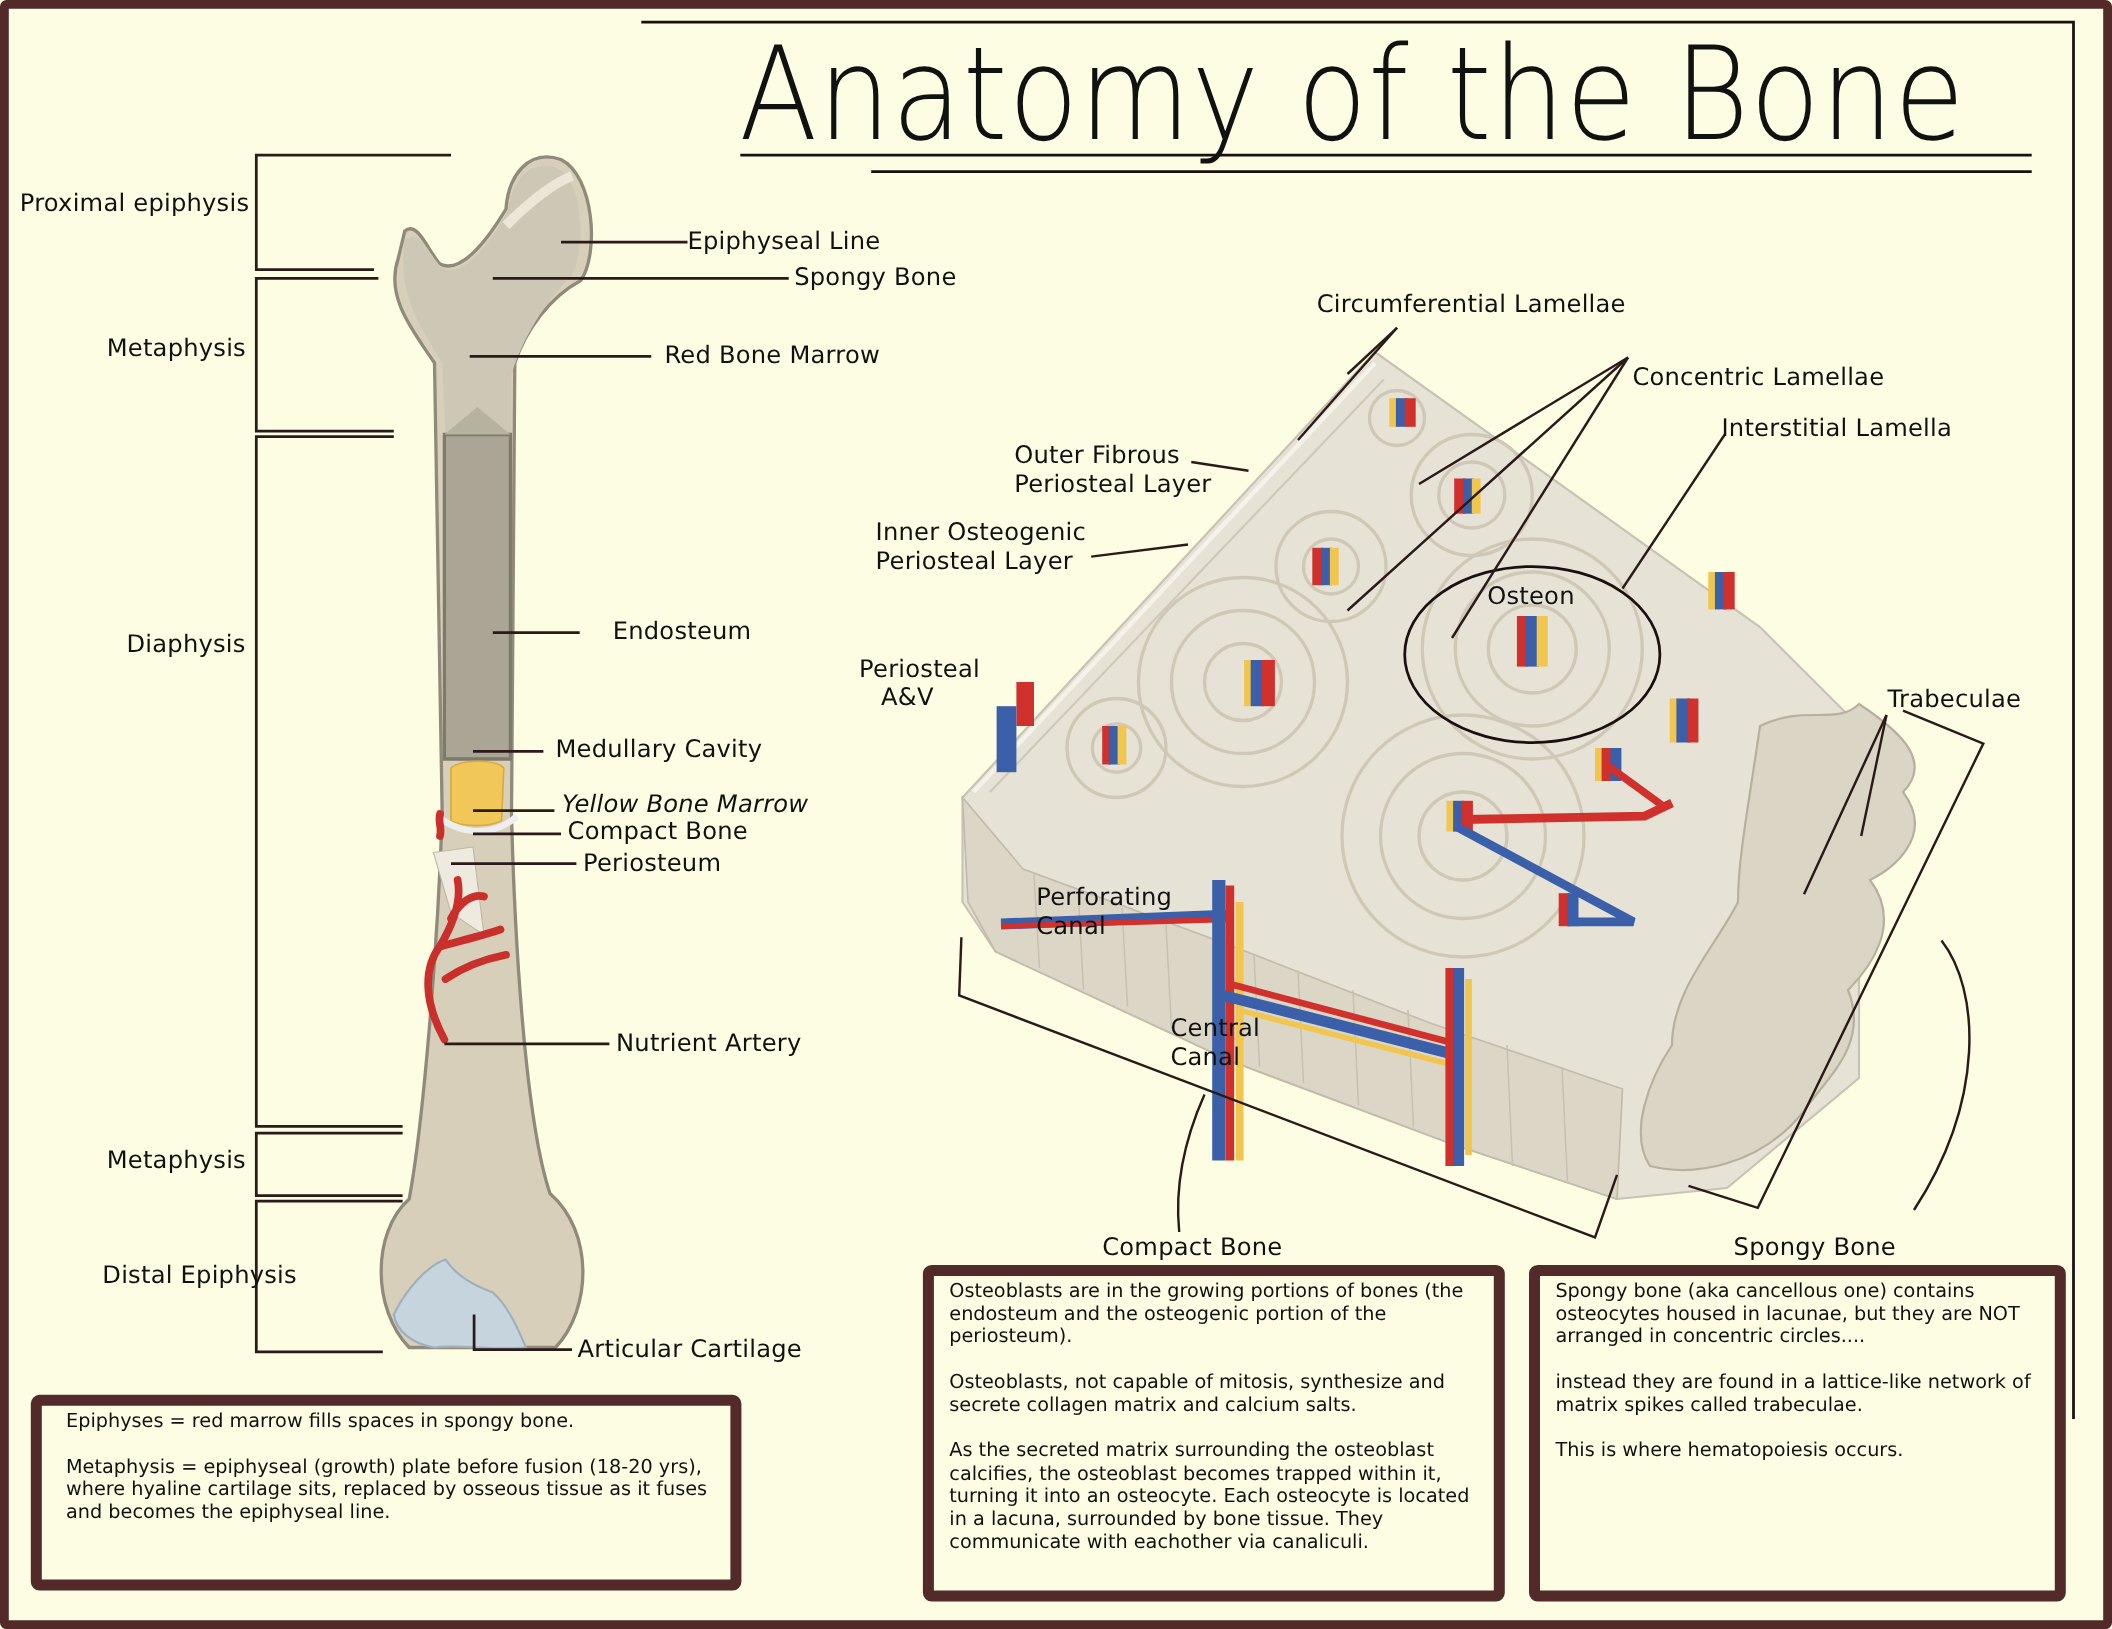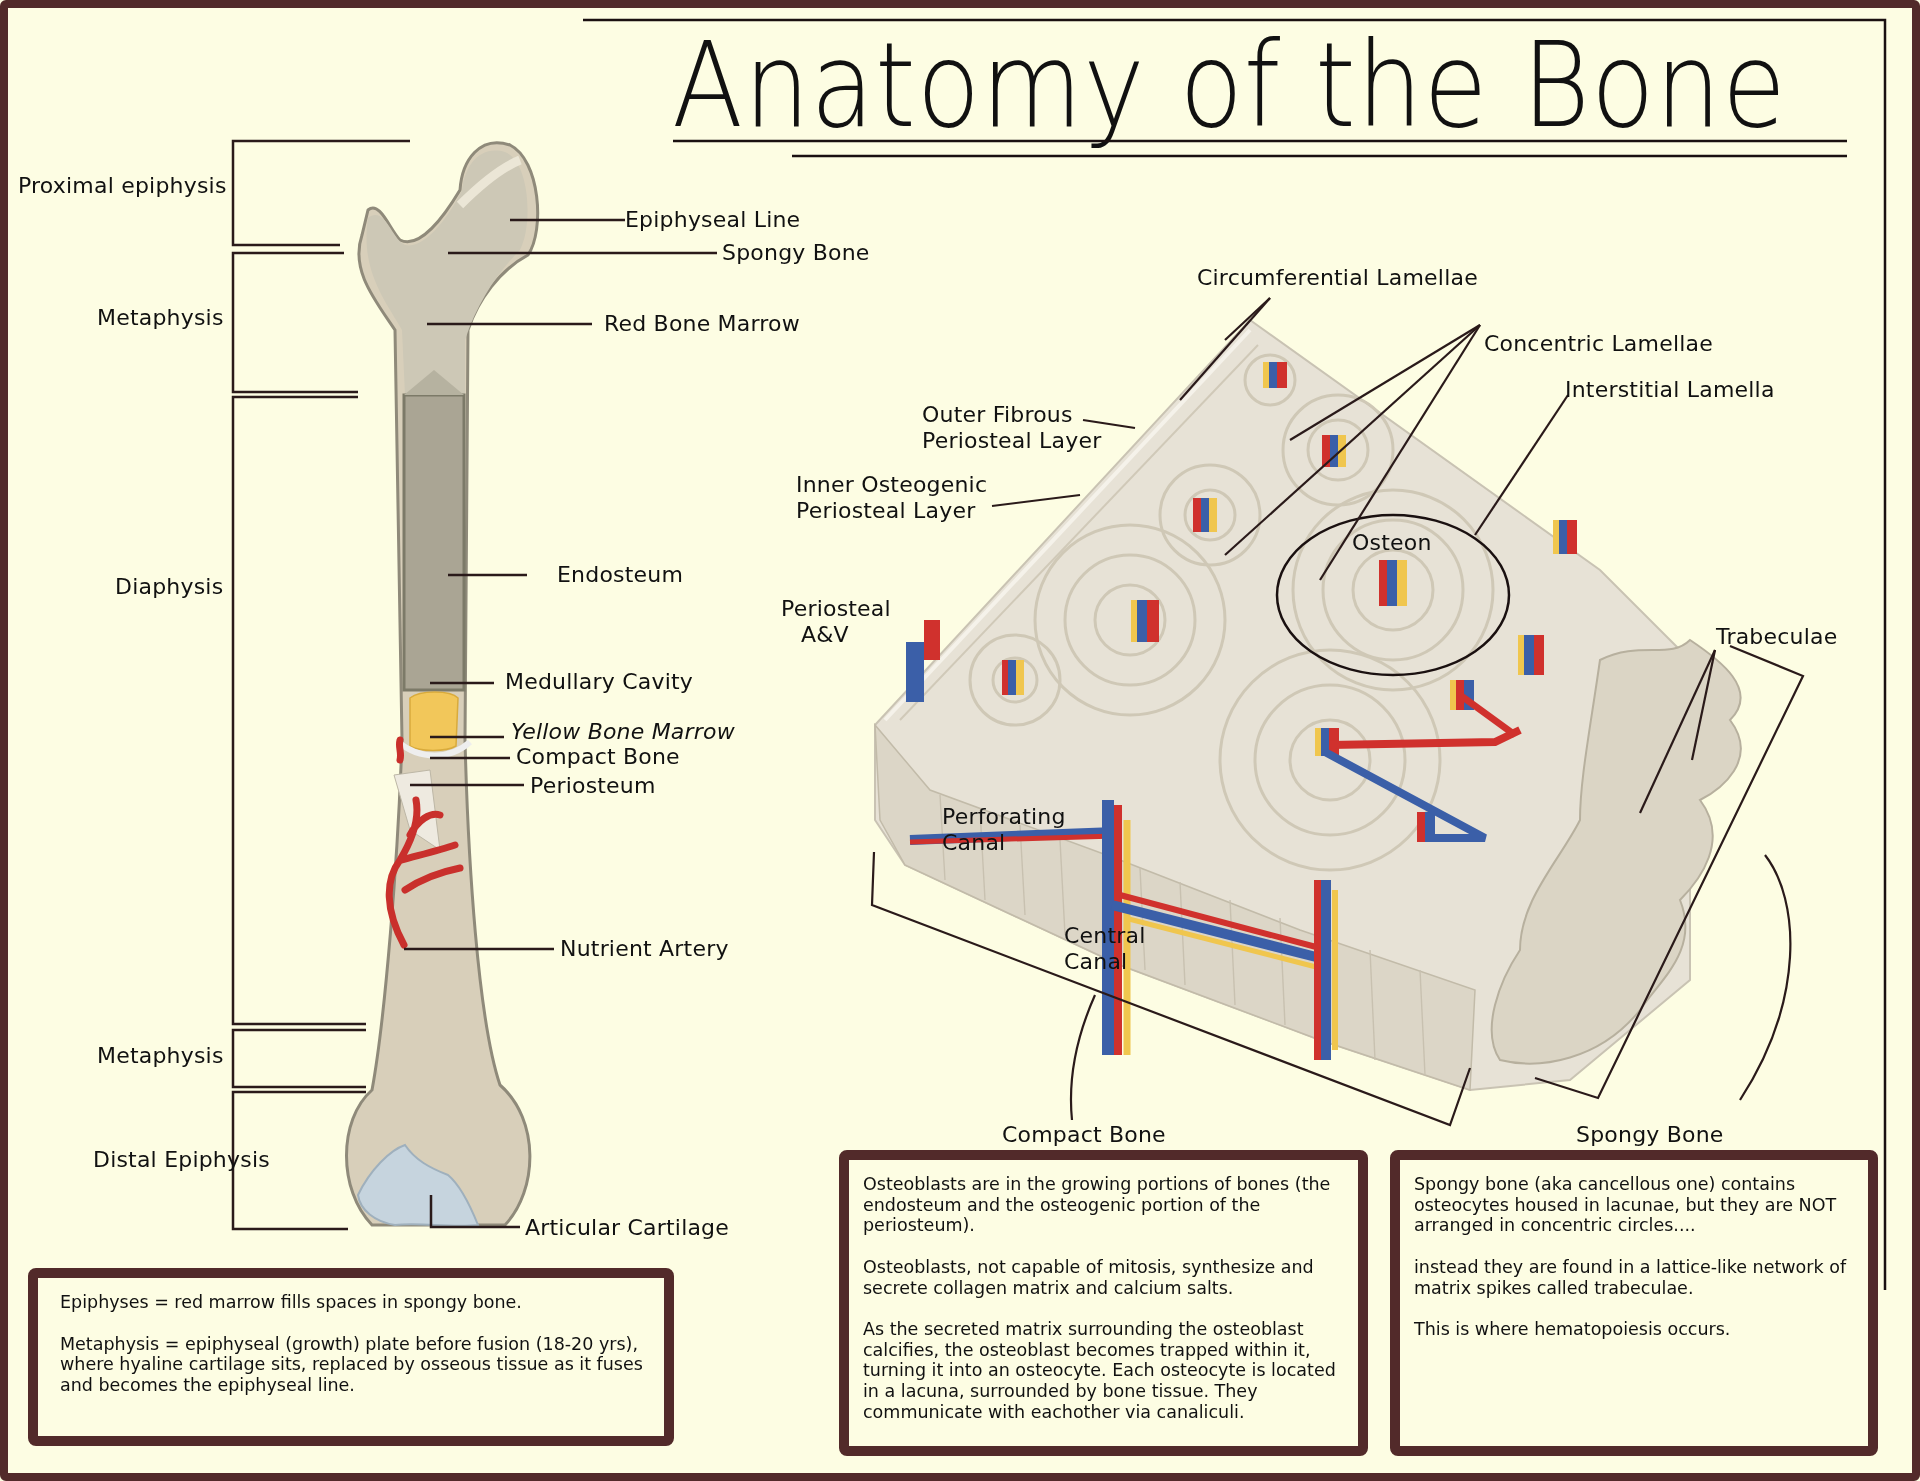--- a/index.html
+++ b/index.html
@@ -16,21 +16,21 @@
   .title {
     position: absolute; left: 672px; top: 26px; width: 1180px;
     font-family: "DejaVu Sans", sans-serif; font-weight: 300;
     font-size: 118px; letter-spacing: 1px; transform: scaleX(0.88); transform-origin: left top;
     line-height: 1; white-space: nowrap;
   }
   svg.art { position: absolute; left: 0; top: 0; }
   .lbl { position: absolute; font-size: 22px; white-space: nowrap; line-height: 1.15; letter-spacing: 0.2px; }
   .box {
     position: absolute; box-sizing: border-box; border: 10px solid #522a2a; border-radius: 8px;
-    background: #fdfde3; padding: 14px 14px; font-size: 17.5px; line-height: 1.18;
+    background: #fdfde3; padding: 4px 14px; font-size: 17.5px; line-height: 1.18;
   }
   .box p { margin: 0 0 21px 0; }
 </style>
 </head>
 <body>
 
 <div class="frame"></div>
 
 <div class="title">Anatomy of the Bone</div>
 

